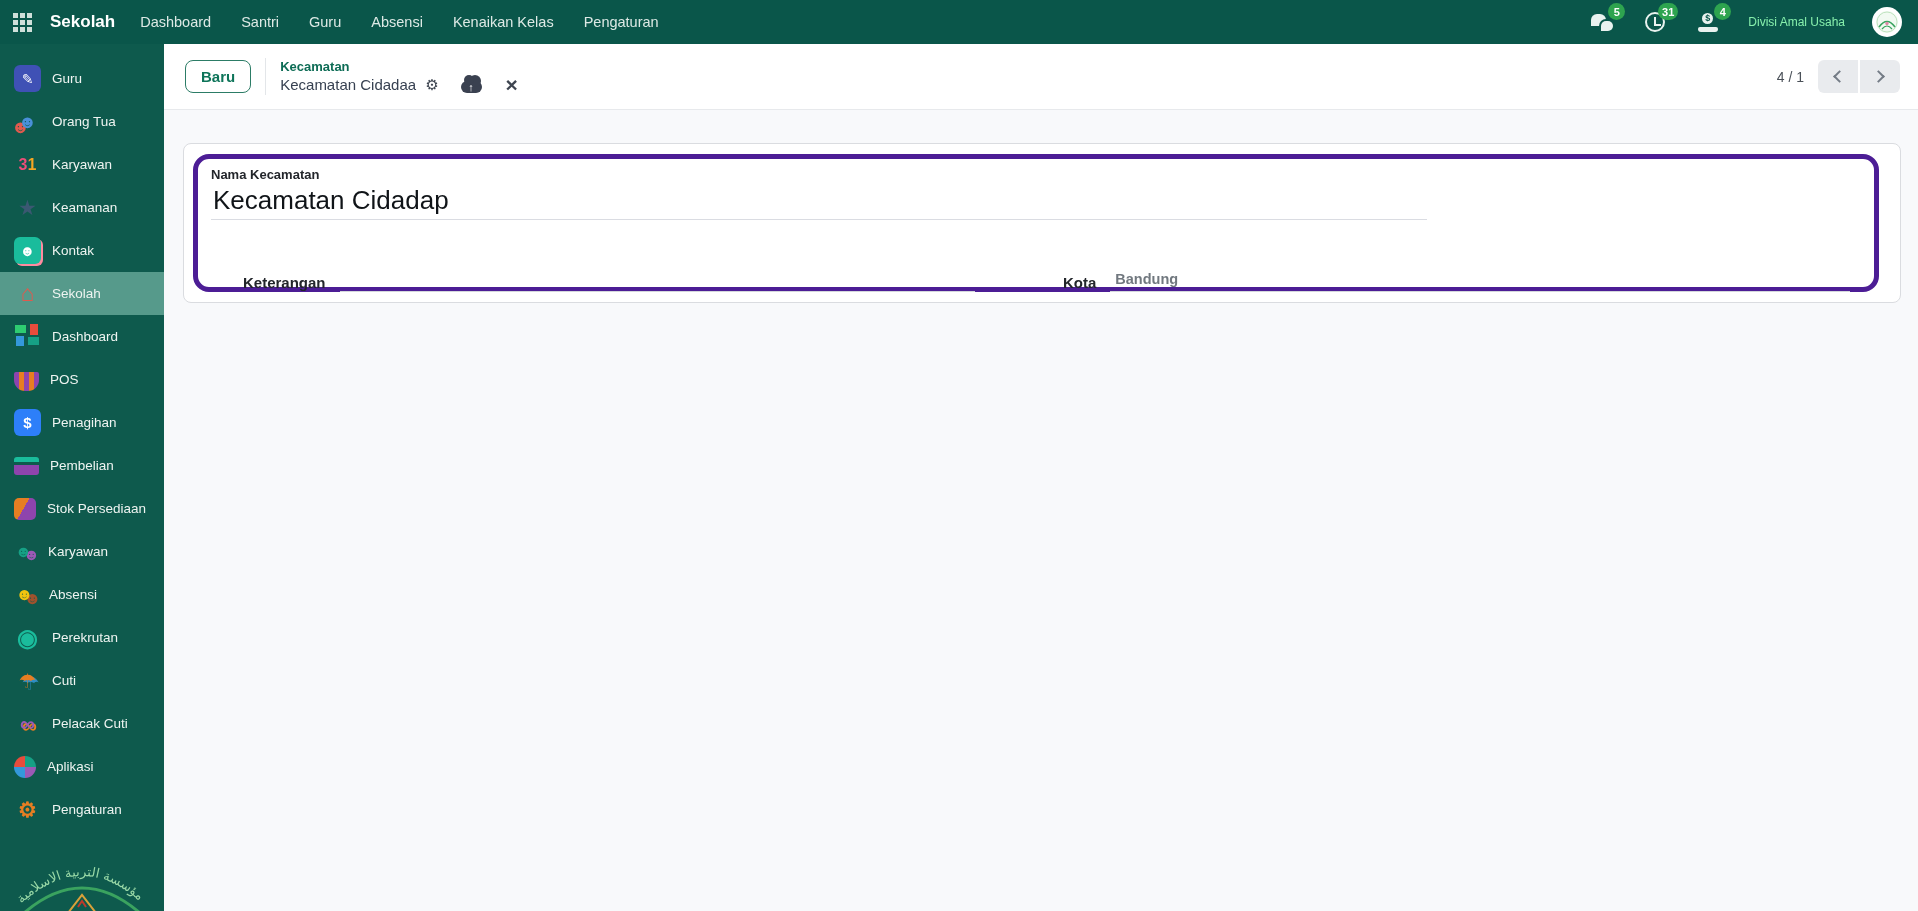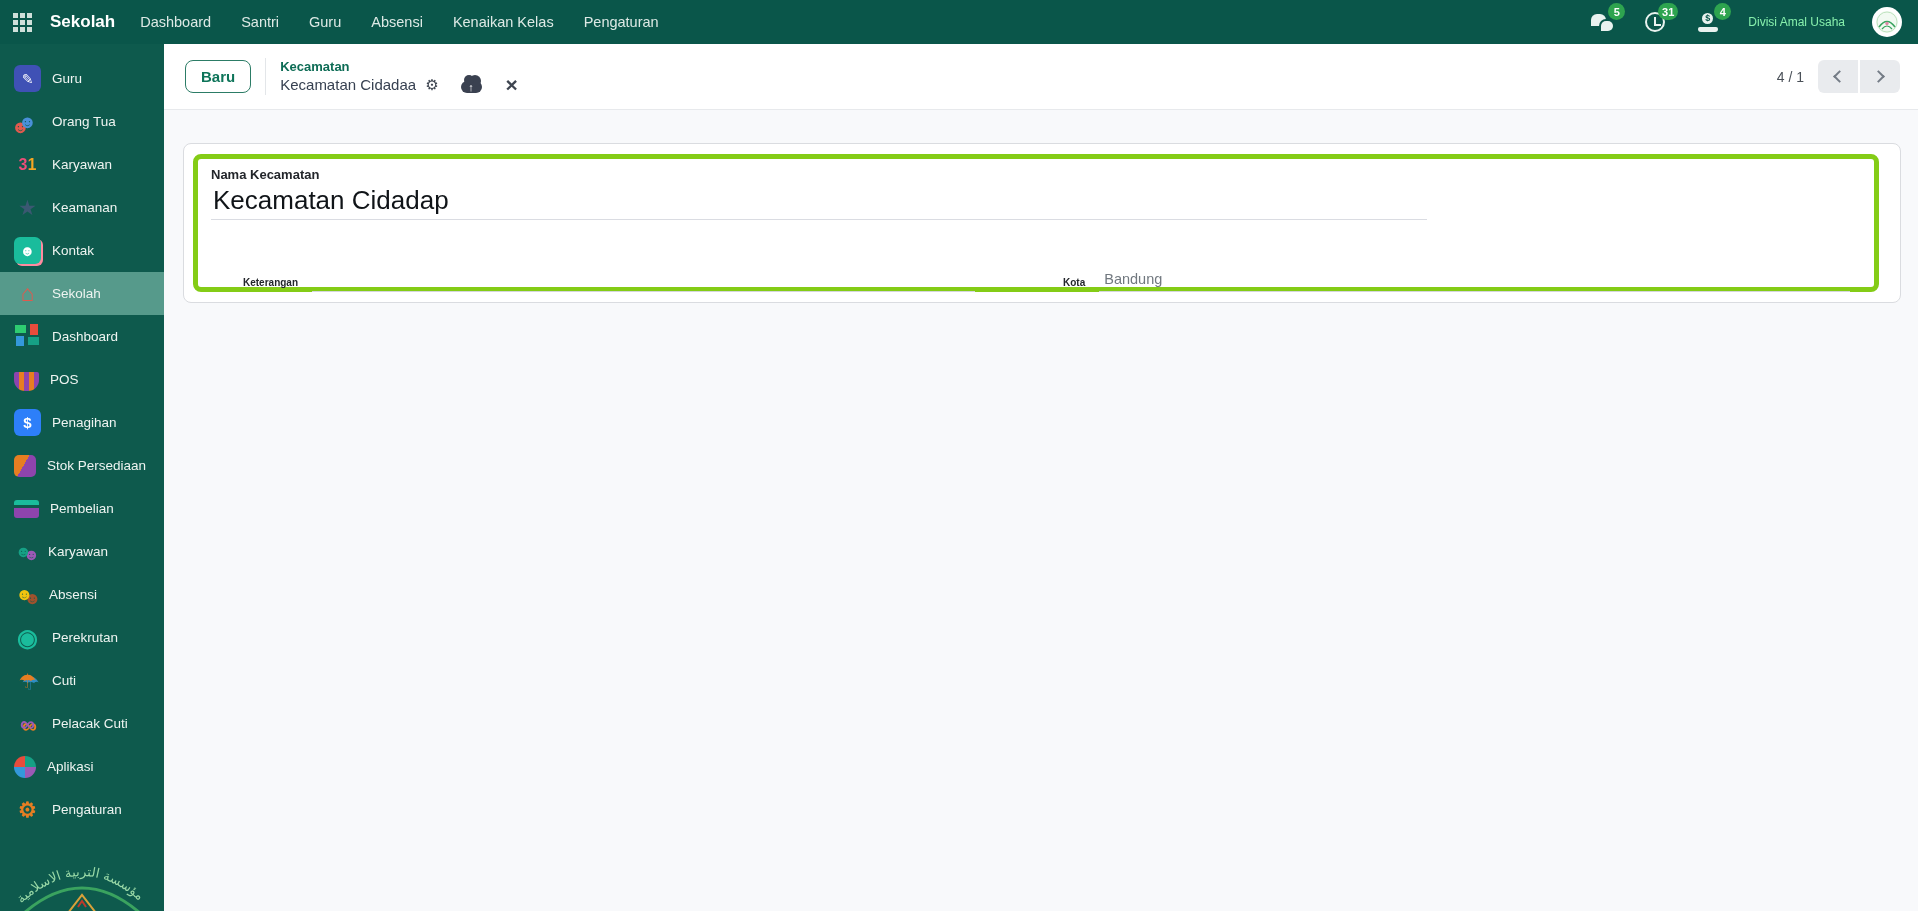--- a/index.html
+++ b/index.html
@@ -100,31 +100,31 @@
   .pg-prev { border-radius:6px 0 0 6px; }
   .pg-next { border-radius:0 6px 6px 0; }
   .chev { width:9px; height:9px; border-left:2px solid #747c86; border-bottom:2px solid #747c86; }
   .chev-l { transform:rotate(45deg); margin-left:3px; }
   .chev-r { transform:rotate(-135deg); margin-right:3px; }
 
   
   .sheet { position:relative; margin:33px 17px 0 19px; height:160px; background:#fff;
     border:1px solid #dadce0; border-radius:8px; }
   .redbox { position:absolute; top:10px; left:9px; right:21px; bottom:10px;
-    border:5px solid #84cc16; border-radius:8px; padding:7px 20px 0 13px; }
+    border:5px solid #4c1d95; border-radius:16px; padding:7px 20px 0 13px; }
   .field-label { font-size:13px; font-weight:700; color:#23262b; line-height:18px; }
   .name-input { display:block; width:74%; border:none; border-bottom:1px solid #dadce2; outline:none;
     font-family:inherit; font-size:26px; color:#101418; padding:1px 2px 3px 2px; background:transparent; }
   .row2 { display:flex; margin-top:12px; align-items:flex-end; }
   .col-left { width:46.5%; display:flex; align-items:flex-end; }
   .col-right { flex:1; margin-left:56px; display:flex; align-items:flex-end; padding-right:4px;margin-top:39px; }
-  .row2 .field-label { font-size:10px; white-space:nowrap;padding-left:32px; }
+  .row2 .field-label { font-size:15px; white-space:nowrap;padding-left:32px; }
   .line-input { flex:1; margin-left:14px; border:none; border-bottom:1px solid #d4d7dc; outline:none;
     font-family:inherit; font-size:14.5px; color:#43474d; padding:0 2px 4px 5px; background:transparent; }
-  .line-input.muted { color:#71787f; }
+  .line-input.muted { color:#71787f;font-weight:bold; }
 </style>
 </head>
 <body>
 
 <div class="navbar">
   <div class="nav-left">
     <div class="apps-btn">
       <span class="apps-grid"></span>
     </div>
     <span class="brand">Sekolah</span>
@@ -192,26 +192,26 @@
   </div>
   <div class="sb-item">
     <span class="ic ic7"></span>
     <span>POS</span>
   </div>
   <div class="sb-item">
     <span class="ic ic8">$</span>
     <span>Penagihan</span>
   </div>
   <div class="sb-item">
+    <span class="ic ic9"></span>
+    <span>Pembelian</span>
+  </div>
+  <div class="sb-item">
     <span class="ic ic10"></span>
     <span>Stok Persediaan</span>
-  </div>
-  <div class="sb-item">
-    <span class="ic ic9"></span>
-    <span>Pembelian</span>
   </div>
   <div class="sb-item">
     <span class="ic ic11">☻</span>
     <span>Karyawan</span>
   </div>
   <div class="sb-item">
     <span class="ic ic12">☻</span>
     <span>Absensi</span>
   </div>
   <div class="sb-item">

